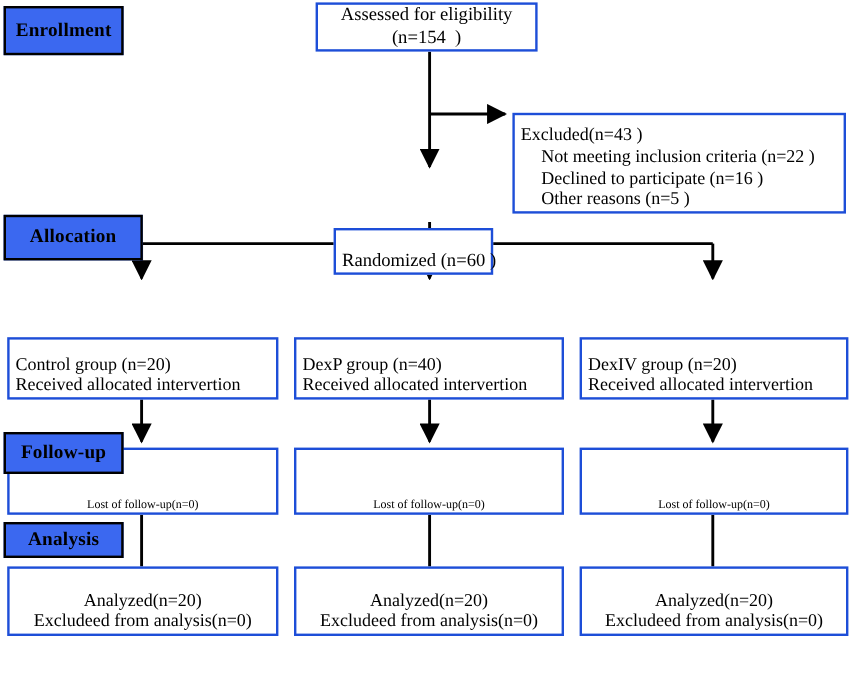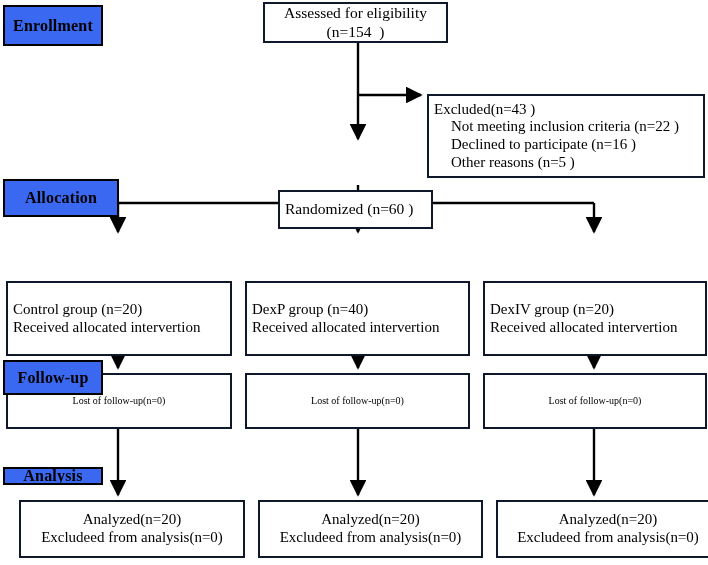--- a/index.html
+++ b/index.html
@@ -26,25 +26,25 @@
     top: 0;
     width: 708px;
     height: 565px;
     z-index: 1;
   }
   
   .node {
     position: absolute;
     z-index: 2;
     box-sizing: border-box;
-    border: 2px solid #0f172a;
+    border: 2px solid #1d4ed8;
     background: #ffffff;
     display: flex;
     flex-direction: column;
-    justify-content: center;
+    justify-content: flex-end;
   }
   .node .line {
     display: block;
     line-height: 1.18;
     white-space: pre;
   }
   .center-text {
     text-align: center;
     align-items: center;
   }
@@ -78,43 +78,43 @@
   
   #node-eligibility {
     left: 263px; top: 2px; width: 185px; height: 41px;
     font-size: 15.5px;
   }
   #node-excluded {
     left: 427px; top: 50px; width: 278px; height: 84px;
     font-size: 15px;
   }
   #node-randomized {
-    left: 278px; top: 146px; width: 155px; height: 39px;
+    left: 278px; top: 146px; width: 133px; height: 39px;
     font-size: 15.5px;
   }
 
-  .alloc-box { top: 237px; height: 75px; font-size: 15px; }
+  .alloc-box { top: 237px; height: 52px; font-size: 15px; }
   #node-alloc-0 { left: 6px;   width: 226px; }
   #node-alloc-1 { left: 245px; width: 225px; }
   #node-alloc-2 { left: 483px; width: 224px; }
 
   .follow-box { top: 373px; height: 56px; font-size: 10px; }
   #node-follow-0 { left: 6px;   width: 226px; }
   #node-follow-1 { left: 245px; width: 225px; }
   #node-follow-2 { left: 483px; width: 224px; }
 
-  .analysis-box { top: 500px; height: 58px; font-size: 15px; margin-left: 13px; }
+  .analysis-box { top: 472px; height: 58px; font-size: 15px; }
   #node-analysis-0 { left: 6px;   width: 226px; }
   #node-analysis-1 { left: 245px; width: 225px; }
   #node-analysis-2 { left: 483px; width: 224px; }
 
   #badge-enrollment { left: 3px; top: 5px;   width: 100px; height: 41px; font-size: 16px; }
   #badge-allocation { left: 3px; top: 179px; width: 116px; height: 38px; font-size: 16px; }
   #badge-followup   { left: 3px; top: 318px; width: 100px; height: 35px; font-size: 16px; margin-top: 42px; }
-  #badge-analysis   { left: 3px; top: 467px; width: 100px; height: 18px; font-size: 16px; }
+  #badge-analysis   { left: 3px; top: 435px; width: 100px; height: 30px; font-size: 16px; }
 </style>
 </head>
 <body>
 
 <div id="diagram">
 
   <svg id="connectors" viewBox="0 0 708 565" width="708" height="565" aria-hidden="true">
     <defs>
       <marker id="arrow" viewBox="0 0 10 10" refX="9" refY="5" markerWidth="7" markerHeight="7" orient="auto-start-reverse">
         <path d="M 0 0 L 10 5 L 0 10 z" fill="#000000"></path>

